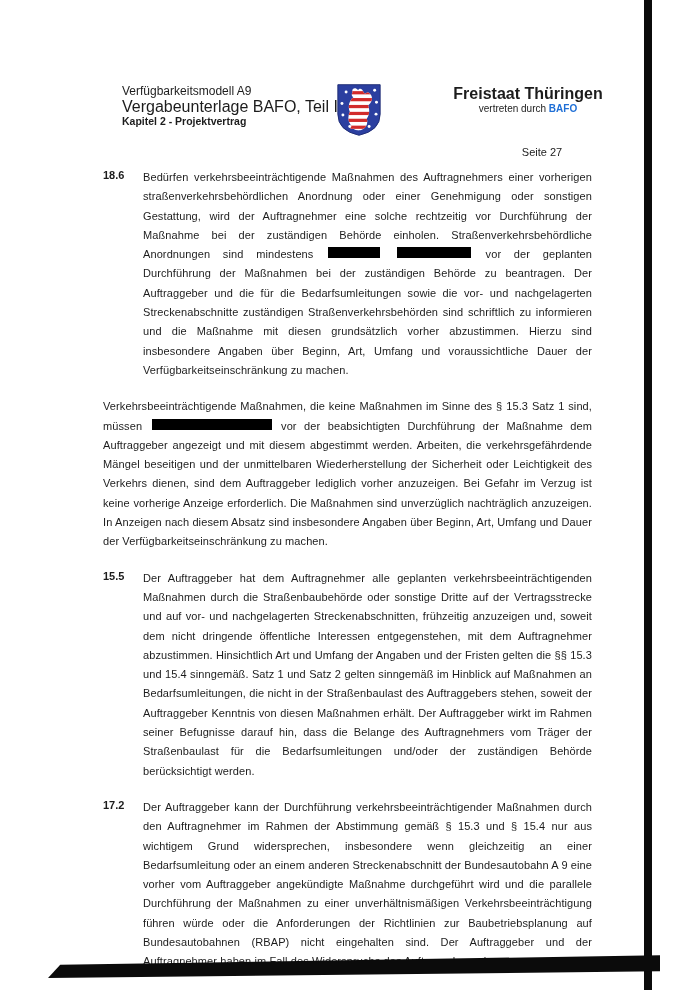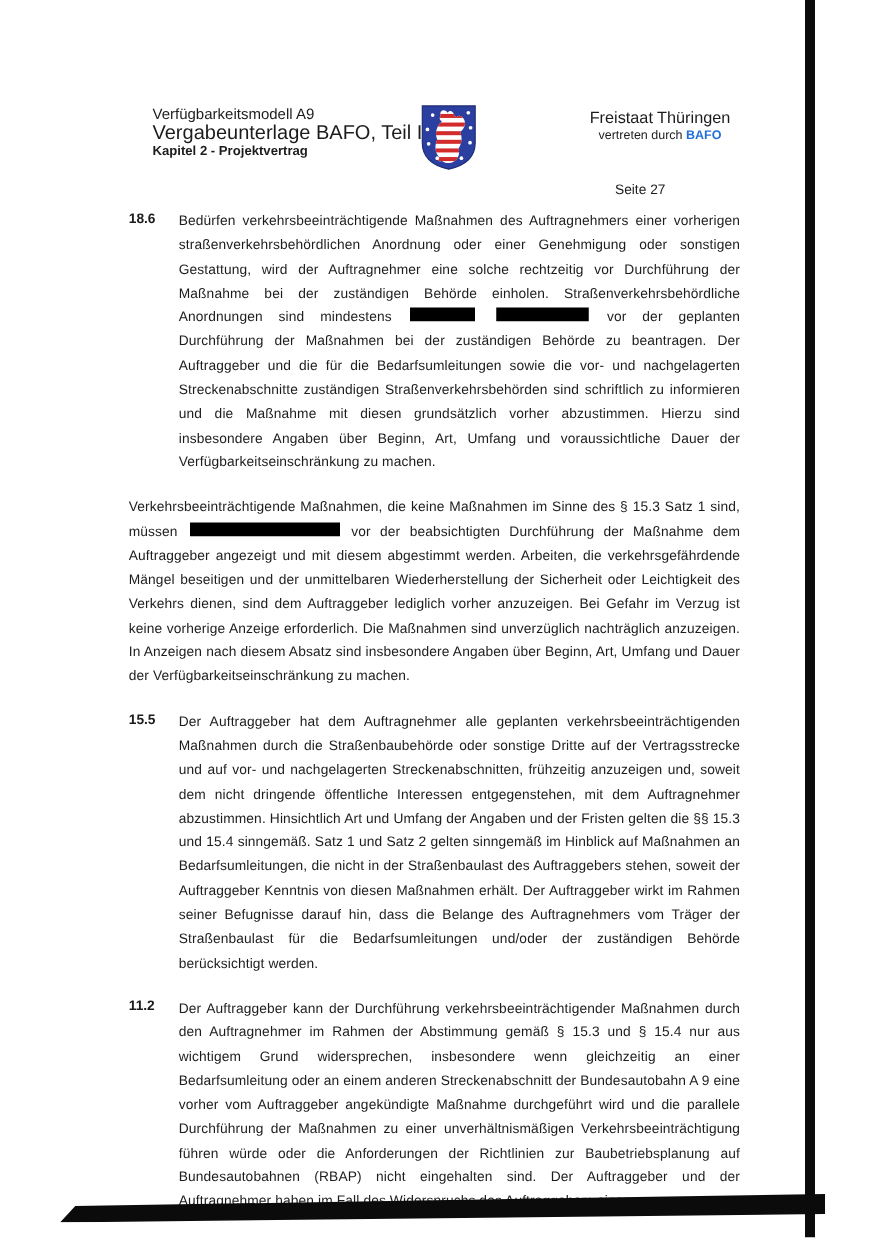--- a/index.html
+++ b/index.html
@@ -14,24 +14,24 @@
     position:absolute;left:48px;right:40px;bottom:12px;height:24px;background:#0b0b0b;
     clip-path:polygon(2% 45%,100% 5%,100% 72%,0% 100%);
   }
   
   .header-left{position:absolute;top:84px;left:122px;line-height:15px;}
   .header-left .l1{font-size:12px;font-weight:normal;}
   .header-left .l2{font-size:16px;}
   .header-left .l3{font-size:10.5px;font-weight:bold;}
   .coat{position:absolute;top:82px;left:336px;width:46px;height:56px;}
   .header-right{position:absolute;top:86px;left:448px;width:160px;text-align:center;line-height:15px;}
-  .header-right .l1{font-size:13px;font-weight:normal;}
+  .header-right .l1{font-size:16px;font-weight:bold;}
   .header-right .l2{font-size:10px;}
   .link-blue{color:#1f6fd6;font-weight:bold;}
-  .page-label{position:absolute;top:146px;left:492px;width:100px;text-align:left;font-size:11px;}
+  .page-label{position:absolute;top:146px;left:492px;width:100px;text-align:center;font-size:11px;}
   
   .sections{position:absolute;top:168px;left:103px;width:489px;}
   .section{display:flex;margin-bottom:17px;}
   .sec-num{width:40px;flex:0 0 40px;font-size:11px;font-weight:bold;padding-top:1px;}
   .sec-text{
     flex:1;font-size:11px;line-height:19.3px;text-align:justify;
     letter-spacing:.1px;
   }
   .redact{display:inline-block;height:11px;background:#000;vertical-align:baseline;margin:0 2px;}
   .redact.w-a{width:52px;}
@@ -105,21 +105,21 @@
   </div>
 
   <div class="section">
     <div class="sec-num">15.5</div>
     <div class="sec-text">
       <span>Der Auftraggeber hat dem Auftragnehmer alle geplanten verkehrsbeeinträchtigenden Maßnahmen durch die Straßenbaubehörde oder sonstige Dritte auf der Vertragsstrecke und auf vor- und nachgelagerten Streckenabschnitten, frühzeitig anzuzeigen und, soweit dem nicht dringende öffentliche Interessen entgegenstehen, mit dem Auftragnehmer abzustimmen. Hinsichtlich Art und Umfang der Angaben und der Fristen gelten die §§ 15.3 und 15.4 sinngemäß. Satz 1 und Satz 2 gelten sinngemäß im Hinblick auf Maßnahmen an Bedarfsumleitungen, die nicht in der Straßenbaulast des Auftraggebers stehen, soweit der Auftraggeber Kenntnis von diesen Maßnahmen erhält. Der Auftraggeber wirkt im Rahmen seiner Befugnisse darauf hin, dass die Belange des Auftragnehmers vom Träger der Straßenbaulast für die Bedarfsumleitungen und/oder der zuständigen Behörde berücksichtigt werden.</span>
     </div>
   </div>
 
   <div class="section">
-    <div class="sec-num">11.2</div>
+    <div class="sec-num">17.2</div>
     <div class="sec-text">
       <span>Der Auftraggeber kann der Durchführung verkehrsbeeinträchtigender Maßnahmen durch den Auftragnehmer im Rahmen der Abstimmung gemäß § 15.3 und § 15.4 nur aus wichtigem Grund widersprechen, insbesondere wenn gleichzeitig an einer Bedarfsumleitung oder an einem anderen Streckenabschnitt der Bundesautobahn A 9 eine vorher vom Auftraggeber angekündigte Maßnahme durchgeführt wird und die parallele Durchführung der Maßnahmen zu einer unverhältnismäßigen Verkehrsbeeinträchtigung führen würde oder die Anforderungen der Richtlinien zur Baubetriebsplanung auf Bundesautobahnen (RBAP) nicht eingehalten sind. Der Auftraggeber und der Auftragnehmer haben im Fall des Widerspruchs des Auftraggebers einen</span>
     </div>
   </div>
 
 </div>
 
 <div class="scan-right-bar"></div>
 <div class="scan-bottom-band"></div>
 

